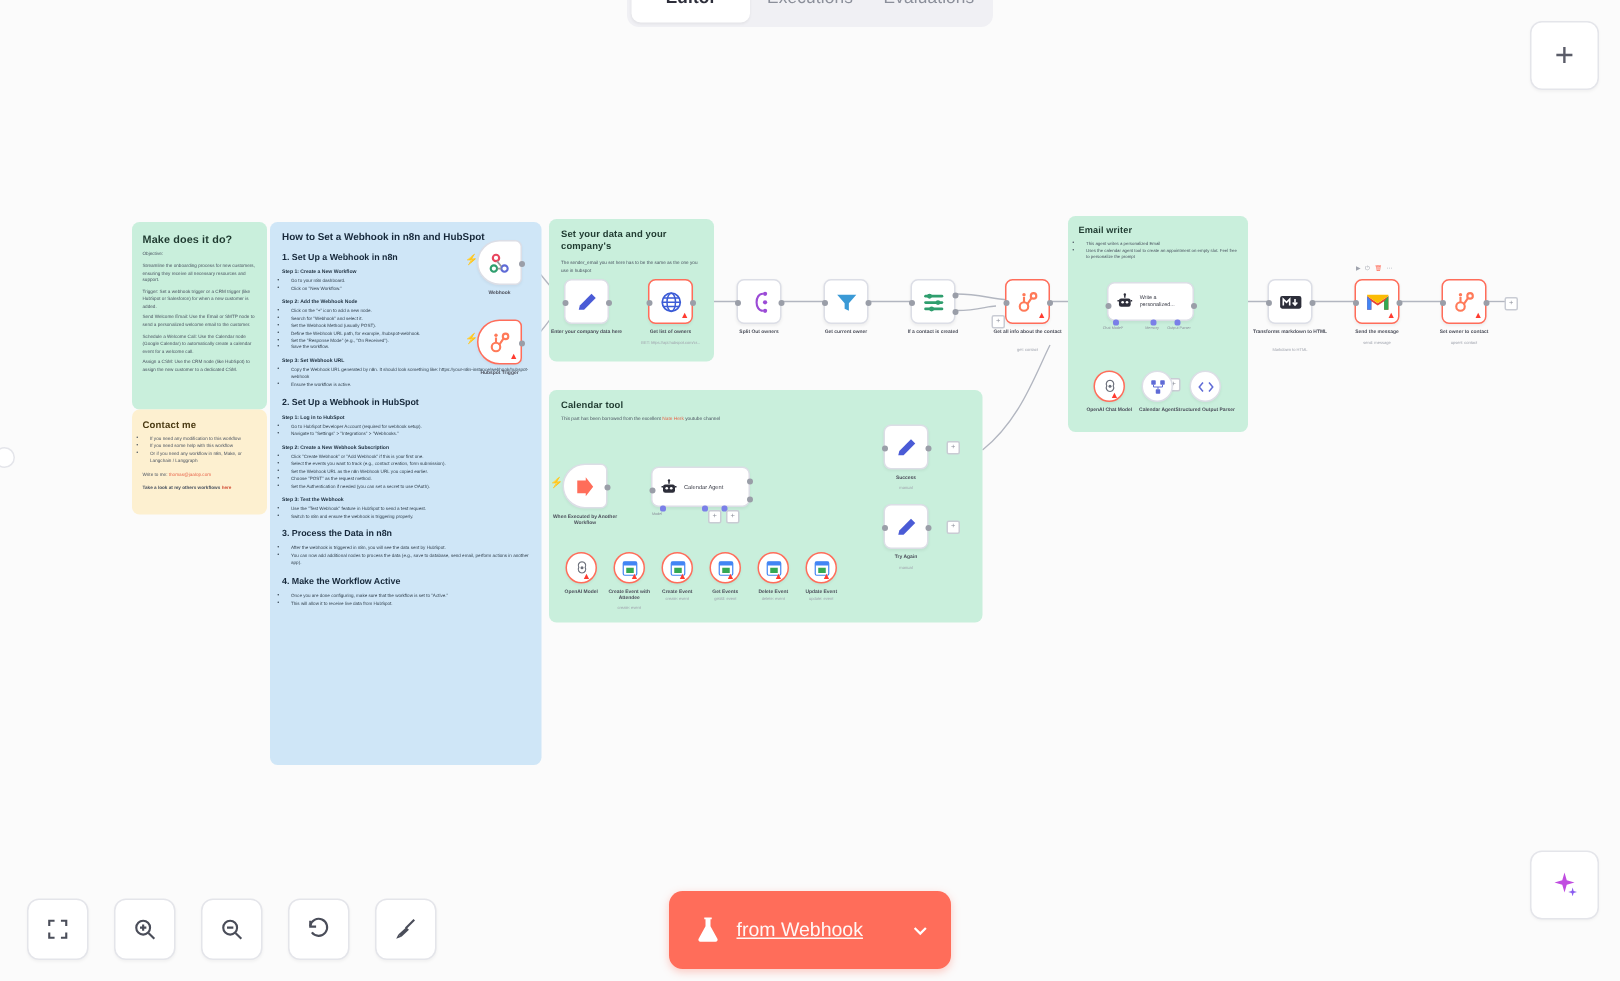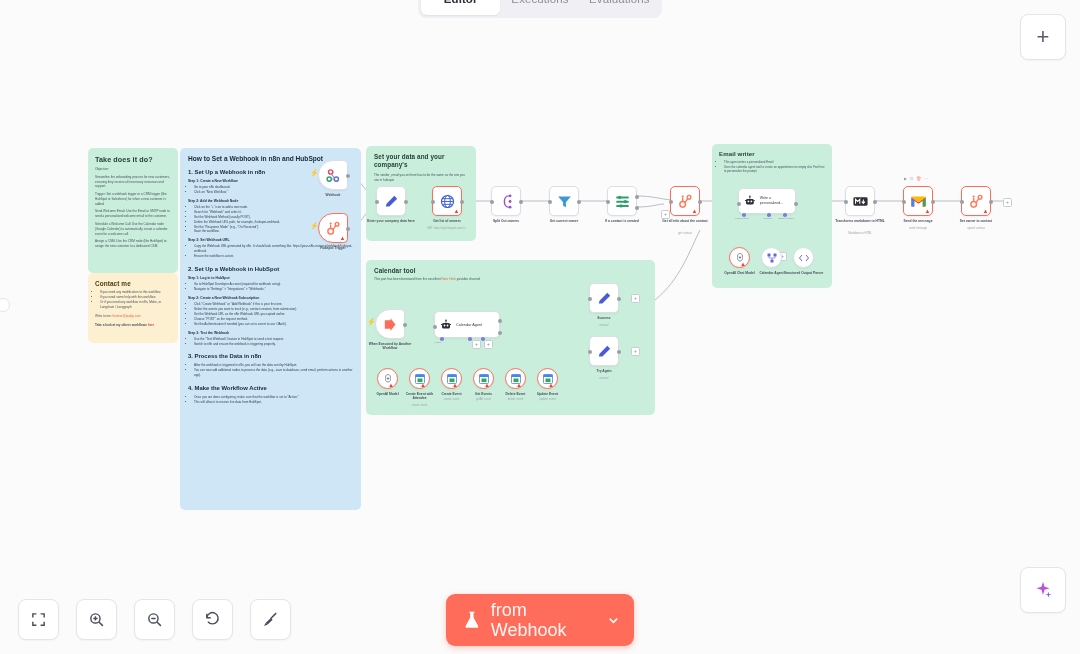--- a/index.html
+++ b/index.html
@@ -37,21 +37,21 @@
 
   
   #execute-workflow-btn{
     position:absolute;left:446px;bottom:8px;width:188px;height:52px;
     background:#ff6d5a;border-radius:9px;display:flex;align-items:center;
     color:#fff;cursor:pointer;box-shadow:0 2px 6px rgba(255,109,90,.35);
   }
   #execute-workflow-btn .flask{margin-left:16px;margin-right:9px;}
   .ex-lines{display:flex;flex-direction:column;line-height:1.12;}
   .ex-main{font-size:14.5px;font-weight:600;}
-  .ex-sub{font-size:18px;opacity:.95;}
+  .ex-sub{font-size:13px;opacity:.95;text-decoration:underline;}
   .ex-chev{margin-left:auto;margin-right:13px;font-size:13px;}
 
   
   .sticky{position:absolute;border-radius:5px;box-sizing:border-box;overflow:hidden;}
   .sticky .s-title{font-weight:700;letter-spacing:.1px;}
   .sticky .s-body{color:#49525f;}
 
   #note-what{left:88px;top:148px;width:90px;height:125px;background:#c9efdc;padding:7px 7px 0 7px;}
   #note-what .s-title{font-size:7.2px;color:#1f3a30;margin-bottom:3px;}
   #note-what .s-body{font-size:3.1px;line-height:1.55;}
@@ -157,21 +157,21 @@
       <path d="M460,338 C430,345 400,355 388,368"></path>
       <path d="M465,338 C450,348 432,358 420,368"></path>
       <path d="M470,338 C465,350 458,360 452,368"></path>
       <path d="M477,338 C480,350 482,360 484,368"></path>
       <path d="M481,338 C495,350 508,360 515,368"></path>
       <path d="M486,338 C505,348 532,358 547,368"></path>
     </g>
   </svg>
 
   <div class="sticky" id="note-what">
-    <div class="s-title">Take does it do?</div>
+    <div class="s-title">Make does it do?</div>
     <div class="s-body">Objective:</div>
     <div class="s-body" style="margin-top:3px">Streamline the onboarding process for new customers, ensuring they receive all necessary resources and support.</div>
     <div class="s-body" style="margin-top:3px">Trigger: Set a webhook trigger or a CRM trigger (like HubSpot or Salesforce) for when a new customer is added.</div>
     <div class="s-body" style="margin-top:3px">Send Welcome Email: Use the Email or SMTP node to send a personalized welcome email to the customer.</div>
     <div class="s-body" style="margin-top:3px">Schedule a Welcome Call: Use the Calendar node (Google Calendar) to automatically create a calendar event for a welcome call.</div>
     <div class="s-body" style="margin-top:3px">Assign a CSM: Use the CRM node (like HubSpot) to assign the new customer to a dedicated CSM.</div>
   </div>
 
   <div class="sticky" id="note-contact">
     <div class="s-title">Contact me</div>

